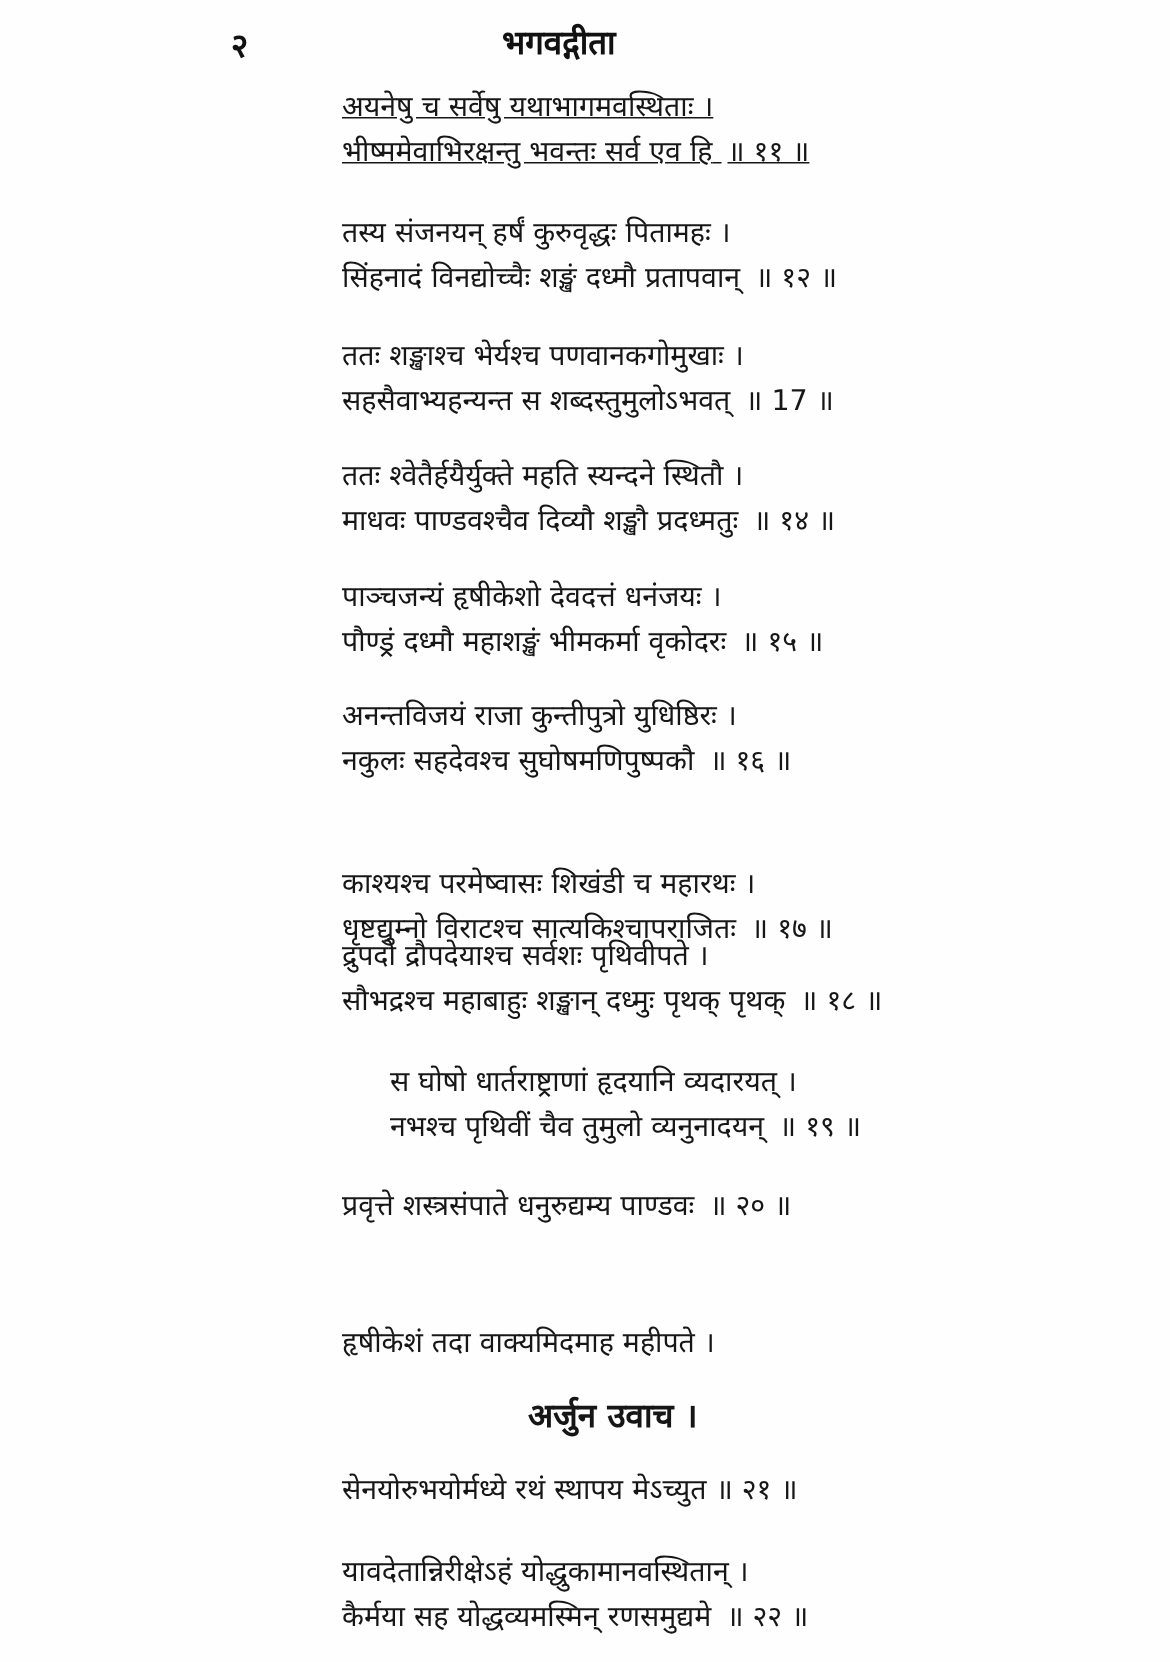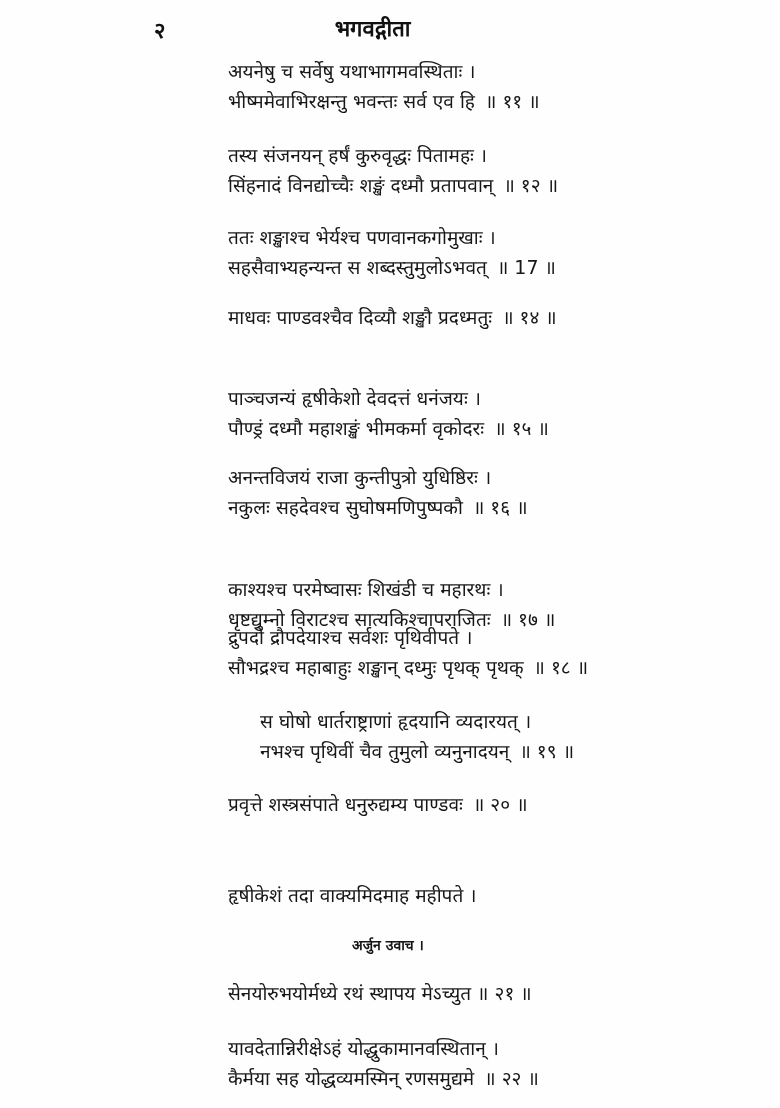--- a/index.html
+++ b/index.html
@@ -51,21 +51,21 @@
     }
     .verse .line {
       display: block;
     }
     .verse .num {
       margin-left: 4px;
     }
     .speaker {
       position: absolute;
       left: 352px;
-      font-size: 14px;
+      font-size: 22px;
       line-height: 30px;
       font-weight: bold;
       color: #161616;
       white-space: nowrap;
     }
     .single-line {
       position: absolute;
       left: 228px;
       font-size: 19px;
       line-height: 30px;
@@ -74,36 +74,37 @@
     }
   </style>
 </head>
 <body>
 
 <div class="page">
 
   <div class="page-number">२</div>
   <div class="running-head">भगवद्गीता</div>
 
-  <div class="verse" style="top:56px;">
+  <div class="verse" style="top:56px;text-decoration:underline;">
     <span class="line">अयनेषु च सर्वेषु यथाभागमवस्थिताः ।</span>
     <span class="line"><span>भीष्ममेवाभिरक्षन्तु भवन्तः सर्व एव हि</span> <span class="num">॥ ११ ॥</span></span>
   </div>
 
   <div class="verse" style="top:140px;">
     <span class="line">तस्य संजनयन् हर्षं कुरुवृद्धः पितामहः ।</span>
     <span class="line"><span>सिंहनादं विनद्योच्चैः शङ्खं दध्मौ प्रतापवान्</span> <span class="num">॥ १२ ॥</span></span>
   </div>
 
   <div class="verse" style="top:222px;">
     <span class="line">ततः शङ्खाश्च भेर्यश्च पणवानकगोमुखाः ।</span>
     <span class="line"><span>सहसैवाभ्यहन्यन्त स शब्दस्तुमुलोऽभवत्</span> <span class="num">॥ 17 ॥</span></span>
   </div>
 
   <div class="verse" style="top:302px;">
+    <span class="line">ततः श्वेतैर्हयैर्युक्ते महति स्यन्दने स्थितौ ।</span>
     <span class="line"><span>माधवः पाण्डवश्चैव दिव्यौ शङ्खौ प्रदध्मतुः</span> <span class="num">॥ १४ ॥</span></span>
   </div>
 
   <div class="verse" style="top:383px;">
     <span class="line">पाञ्चजन्यं हृषीकेशो देवदत्तं धनंजयः ।</span>
     <span class="line"><span>पौण्ड्रं दध्मौ महाशङ्खं भीमकर्मा वृकोदरः</span> <span class="num">॥ १५ ॥</span></span>
   </div>
 
   <div class="verse" style="top:462px;">
     <span class="line">अनन्तविजयं राजा कुन्तीपुत्रो युधिष्ठिरः ।</span>

